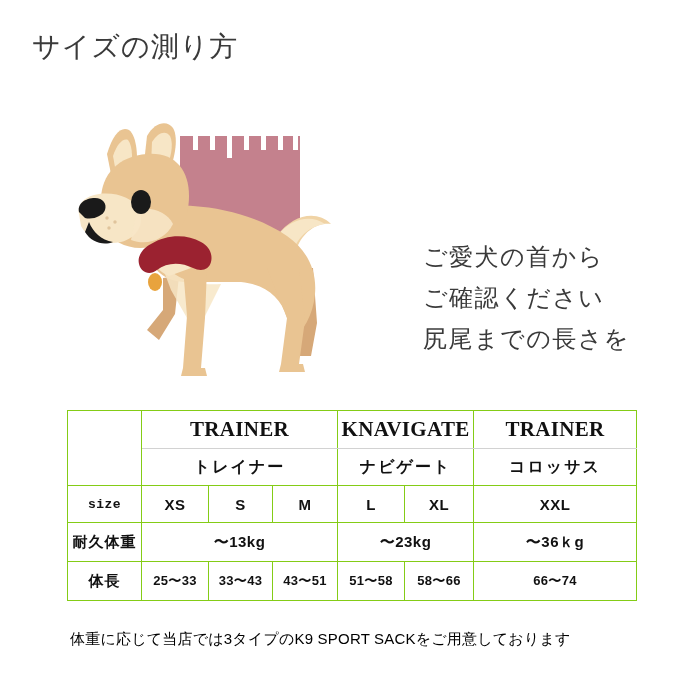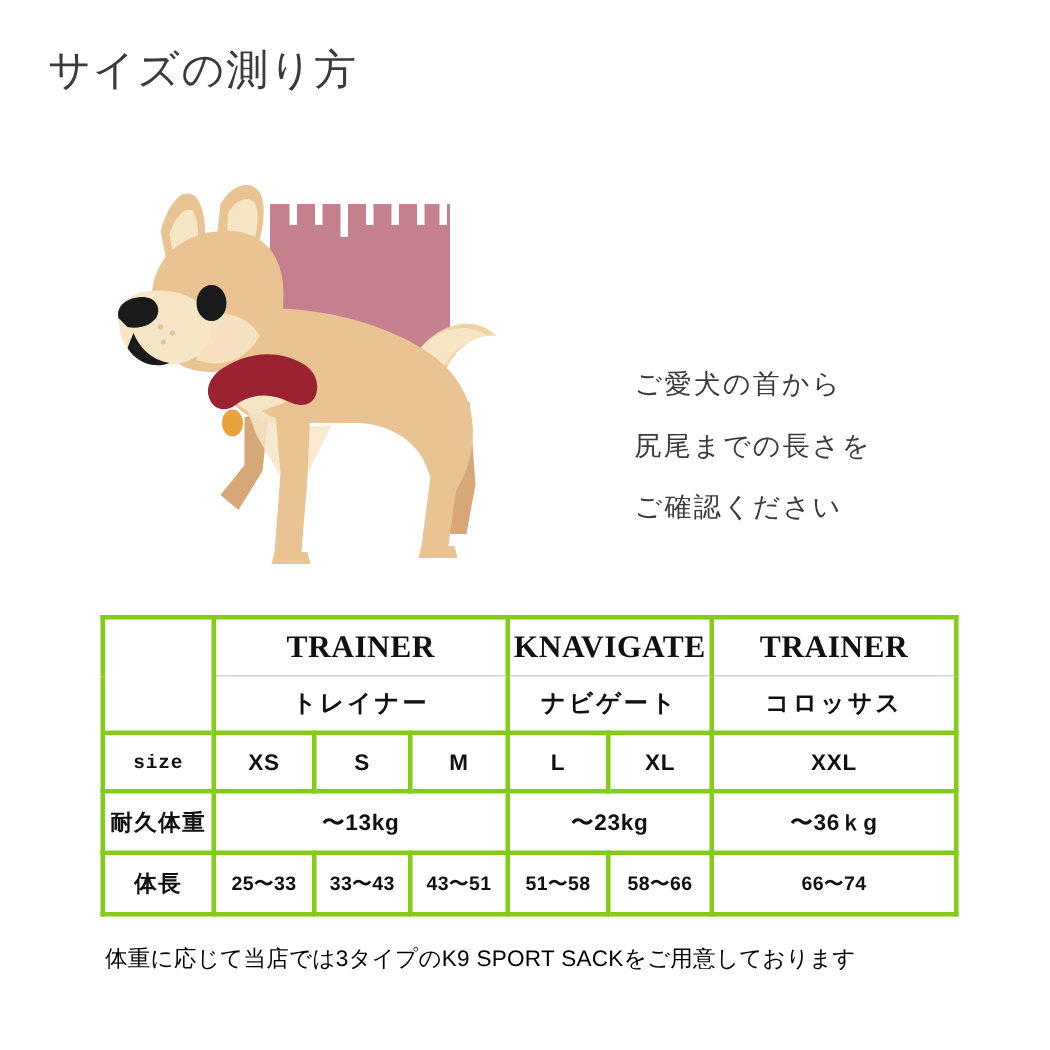--- a/index.html
+++ b/index.html
@@ -38,21 +38,21 @@
     width: 320px;
     height: 265px;
   }
   #illustration svg { display: block; width: 100%; height: 100%; }
 
   
   #instruction {
     position: absolute;
     left: 423px;
     top: 236px;
-    font-size: 18px;
+    font-size: 24px;
     line-height: 41px;
     color: #3a3a3a;
     letter-spacing: 1.5px;
     white-space: nowrap;
   }
   #instruction .line { display: block; }
 
   
   #size-table-wrap {
     position: absolute;
@@ -60,21 +60,21 @@
     top: 410px;
     width: 569px;
   }
   table.size-table {
     border-collapse: collapse;
     table-layout: fixed;
     width: 569px;
     background: #ffffff;
   }
   table.size-table td, table.size-table th {
-    border: 3px solid #84cc16;
+    border: 1px solid #84cc16;
     text-align: center;
     vertical-align: middle;
     padding: 0;
     font-weight: bold;
     color: #111111;
   }
   .brand-en {
     font-family: "Liberation Serif", "DejaVu Serif", serif;
     font-size: 21px;
     font-weight: bold;
@@ -208,22 +208,22 @@
                C94 158 86 154 84 146
                C82 138 88 130 96 126 Z" fill="#9b2230"></path>
 
       <ellipse cx="100" cy="164" rx="7" ry="9" fill="#e8a33d"></ellipse>
     </g>
   </svg>
 </div>
 
 <div id="instruction">
   <span class="line">ご愛犬の首から</span>
+  <span class="line">ご確認ください</span>
   <span class="line">尻尾までの長さを</span>
-  <span class="line">ご確認ください</span>
 </div>
 
 <div id="size-table-wrap">
   <table class="size-table">
     <colgroup>
       <col class="c-head">
         <col class="c-xs">
         <col class="c-s">
         <col class="c-m">
       <col class="c-l">

